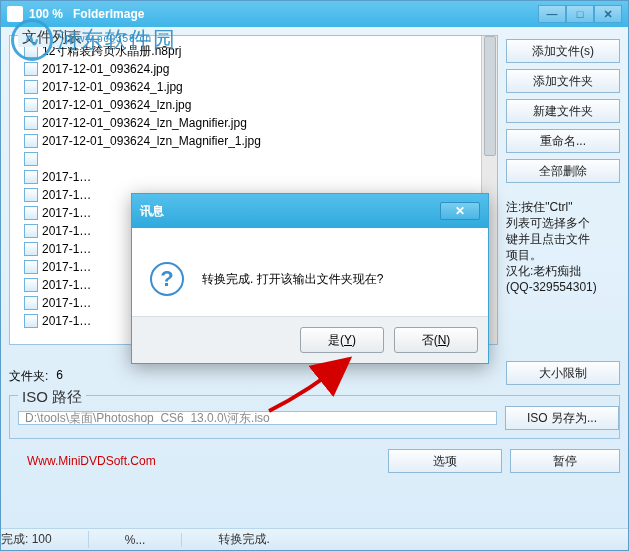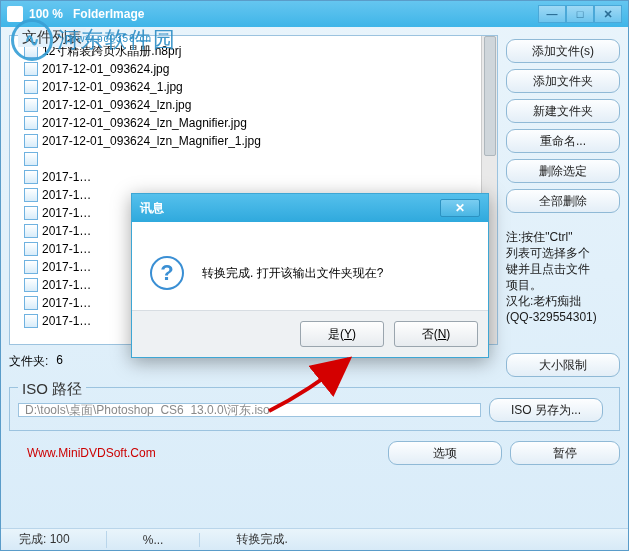--- a/index.html
+++ b/index.html
@@ -19,35 +19,35 @@
 .upper{display:flex;gap:8px}
 .filebox{flex:1;border:1px solid #9cc3df;background:#fff;height:310px;position:relative}
 .box-label{position:absolute;top:-8px;left:8px;background:#e3f1fb;padding:0 4px;color:#333;font-size:15px}
 .listwrap{height:100%;overflow:auto;padding:6px 4px 4px 4px}
 .item{display:flex;align-items:center;height:18px;padding-left:10px;gap:4px}
 .fileicon{width:14px;height:14px;border:1px solid #6fb2e0;background:linear-gradient(to bottom,#fff,#d8ecf9);display:inline-block}
 .item span.name{white-space:nowrap}
 .scr{position:absolute;right:0;top:0;bottom:0;width:16px;background:#e9e9e9;border-left:1px solid #ccc}
 .scr .thumb{position:absolute;top:0;left:2px;width:12px;height:120px;background:#cfd6db;border:1px solid #aeb7bd;border-radius:2px}
 .rightcol{width:114px;display:flex;flex-direction:column;gap:6px;padding-top:4px}
-.btn{height:24px;background:linear-gradient(to bottom,#fdfeff,#e3eef7);border:1px solid #8fb9d6;border-radius:9px;display:flex;align-items:center;justify-content:center;cursor:pointer;color:#222}
+.btn{height:24px;background:linear-gradient(to bottom,#fdfeff,#e3eef7);border:1px solid #8fb9d6;border-radius:0;display:flex;align-items:center;justify-content:center;cursor:pointer;color:#222}
 .note{margin-top:10px;color:#1a1a1a;line-height:16px}
-.folders-row{display:flex;align-items:flex-start;gap:10px;margin-top:8px}
+.folders-row{display:flex;align-items:flex-end;gap:10px;margin-top:16px}
 .folders-row .val{margin-left:8px}
 .rightcol2{width:114px;display:flex;flex-direction:column;gap:6px}
-.isobox{border:1px solid #9cc3df;margin-top:10px;padding:10px 16px 8px 8px;position:relative;display:flex;gap:8px;align-items:center}
+.isobox{border:1px solid #9cc3df;margin-top:10px;padding:10px 0 8px 8px;position:relative;display:flex;gap:8px;align-items:center}
 .isobox .box-label{top:-8px;left:8px;background:#deeefa}
 .isoinput{flex:1;height:14px;border:1px solid #9cc3df;background:#fff;padding:2px 6px;color:#8a8a8a}
 .footer-row{display:flex;gap:8px;margin-top:10px;align-items:center;justify-content:flex-end}
 .footer-row .url{flex:1;color:#c00;padding-left:18px}
-.statusbar{position:absolute;left:0;right:0;bottom:0;height:22px;background:linear-gradient(to bottom,#e9f4fb,#d7eaf7);border-top:1px solid #b9d5ea;display:flex;align-items:center;padding:0 18px;color:#333;gap:36px}
+.statusbar{position:absolute;left:0;right:0;bottom:0;height:22px;background:linear-gradient(to bottom,#e9f4fb,#d7eaf7);border-top:1px solid #b9d5ea;display:flex;align-items:center;padding:0 0;color:#333;gap:36px}
 .statusbar .cell{border-right:1px solid #b9d5ea;padding-right:36px}
 
 .modal{position:absolute;left:130px;top:192px;width:358px;background:#fff;border:1px solid #3da6d4;box-shadow:0 4px 18px rgba(0,0,0,.35);z-index:10}
-.modal .mtitle{height:28px;background:linear-gradient(to bottom,#55c0ec,#2fa9dd);color:#fff;display:flex;align-items:center;padding:0 8px;font-weight:bold}
+.modal .mtitle{height:34px;background:linear-gradient(to bottom,#55c0ec,#2fa9dd);color:#fff;display:flex;align-items:center;padding:0 8px;font-weight:bold}
 .modal .mtitle .sp{flex:1}
 .modal .mclose{width:40px;height:18px;background:linear-gradient(to bottom,#7acdf1,#4ab6e4);border:1px solid #2c92c2;display:flex;align-items:center;justify-content:center;color:#fff;font-size:12px;cursor:pointer;border-radius:2px}
 .modal .mbody{padding:22px 18px 8px 18px;display:flex;gap:18px;align-items:center;background:#fff;min-height:88px}
 .qicon{width:34px;height:34px;border-radius:50%;border:2px solid #3a8fd4;display:flex;align-items:center;justify-content:center;color:#3a8fd4;font-size:22px;font-weight:bold}
 .mbtns{background:#eef1f3;border-top:1px solid #d7dde2;padding:10px;display:flex;justify-content:flex-end;gap:10px}
 .mbtn{min-width:84px;height:26px;background:linear-gradient(to bottom,#fefefe,#e7ebef);border:1px solid #9aa5ae;border-radius:3px;display:flex;align-items:center;justify-content:center;cursor:pointer}
 .mbtn u{text-decoration:underline}
 
 .arrow{position:absolute;left:258px;top:350px;z-index:20;pointer-events:none}
 .arrow svg{overflow:visible}
@@ -145,21 +145,20 @@
           </div>
         <div class="scr">
             <div class="thumb"></div>
           </div>
       </div>
       <div class="rightcol">
         <div class="btn">添加文件(s)</div>
         <div class="btn">添加文件夹</div>
         <div class="btn">新建文件夹</div>
         <div class="btn">重命名...</div>
-        <div class="btn">删除选定</div>
         <div class="btn">全部删除</div>
         <div class="note">
           <div>注:按住"Ctrl"</div>
           <div>列表可选择多个</div>
           <div>键并且点击文件</div>
           <div>项目。</div>
           <div>汉化:老朽痴拙</div>
           <div>(QQ-329554301)</div>
         </div>
       </div>

